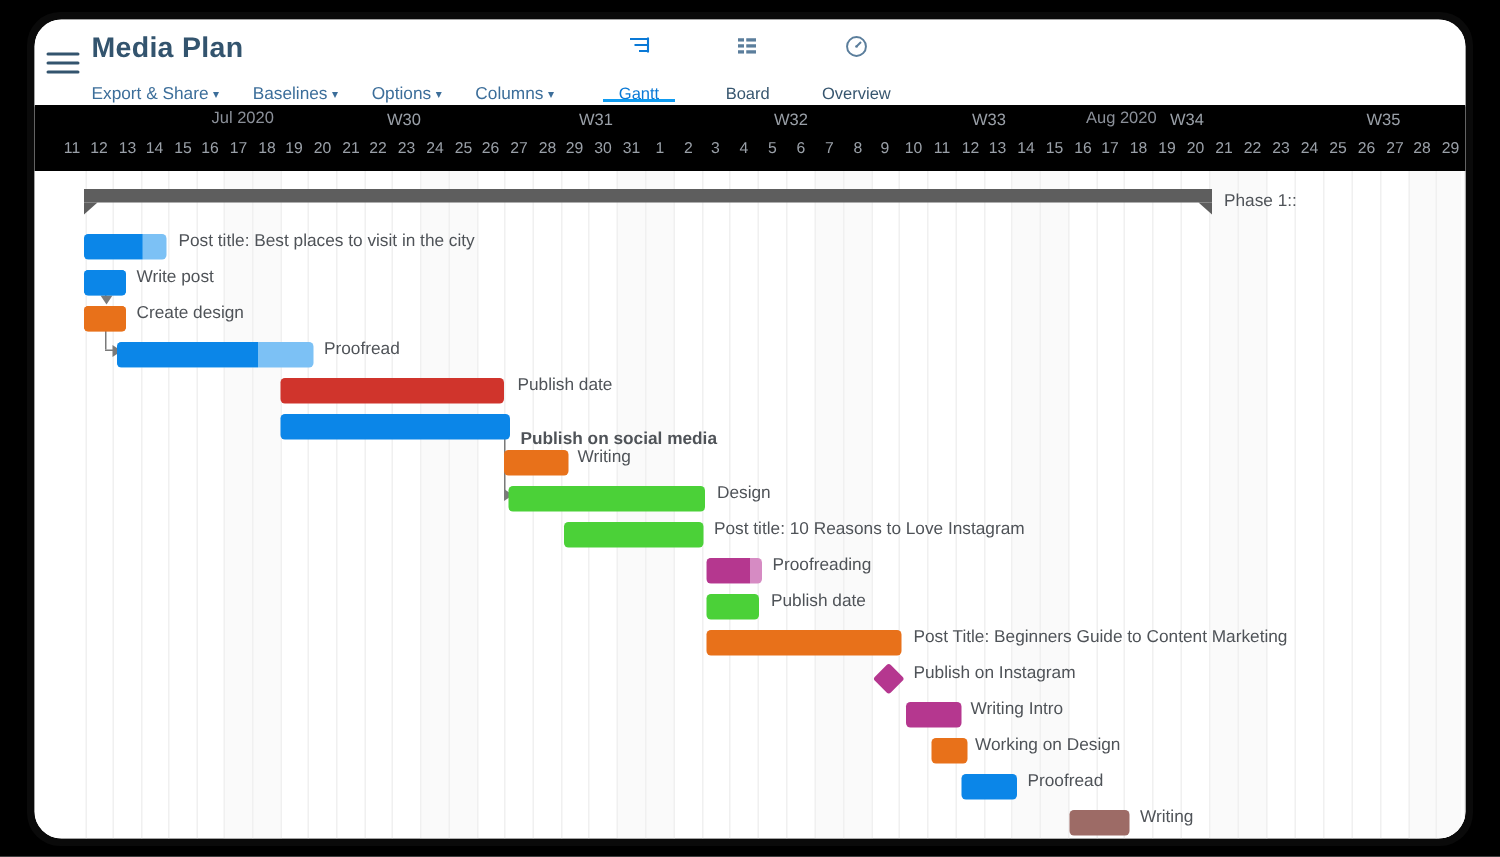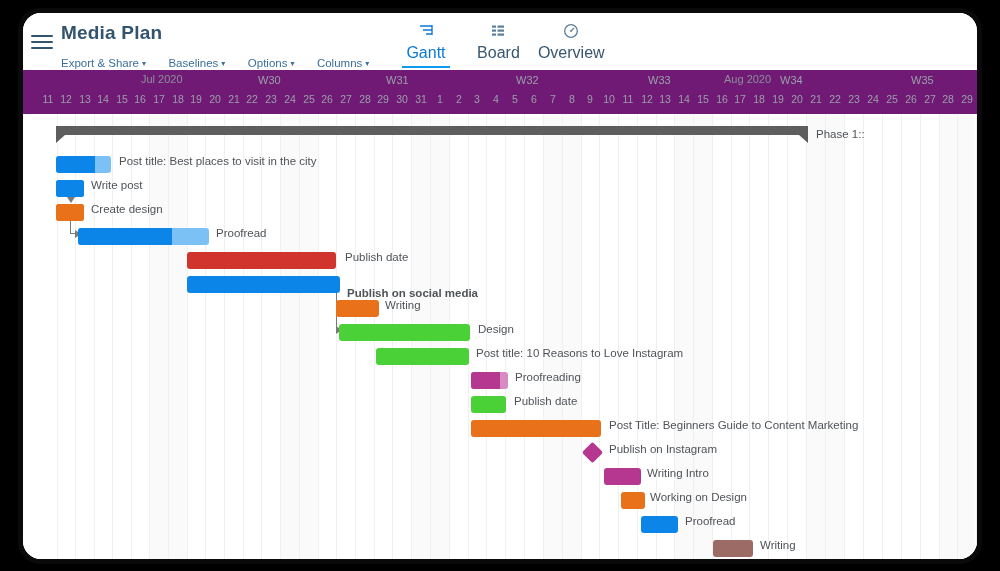--- a/index.html
+++ b/index.html
@@ -46,31 +46,31 @@
   .caret{font-size:8px;margin-left:3px;position:relative;top:-1px;}
 
   #tabs{
     position:absolute;left:370px;top:5px;height:52px;white-space:nowrap;
   }
   .tab{
     display:inline-block;width:66px;text-align:center;vertical-align:top;
     cursor:pointer;position:relative;height:50px;margin-right:2px;
   }
   .tab .ticon{display:block;height:22px;margin-top:4px;color:#5b7e9c;}
-  .tab .tlabel{display:block;font-size:16px;color:#37566f;margin-top:0;}
+  .tab .tlabel{display:block;font-size:11px;color:#37566f;margin-top:13px;}
   .tab.active .tlabel{color:#0a79d6;}
   .tab.active .ticon{color:#0a79d6;}
   .tab.active:after{
     content:"";position:absolute;left:9px;right:9px;bottom:0;height:2.5px;background:#0f9bf0;
   }
 
   
   #timeline{
     position:absolute;left:0;top:57px;width:954px;height:44px;
-    background:#701a75;border-bottom:1px solid #dfe3e7;
+    background:#000000;border-bottom:1px solid #dfe3e7;
   }
   #months{position:absolute;left:0;top:0;width:954px;height:22px;}
   .month-lbl{
     position:absolute;top:3px;font-size:11px;color:#8b9099;white-space:nowrap;
   }
   .week-lbl{
     position:absolute;top:4px;font-size:11px;color:#9aa0a8;white-space:nowrap;
   }
   #days{position:absolute;left:0;top:21px;width:954px;height:22px;}
   .day-lbl{

